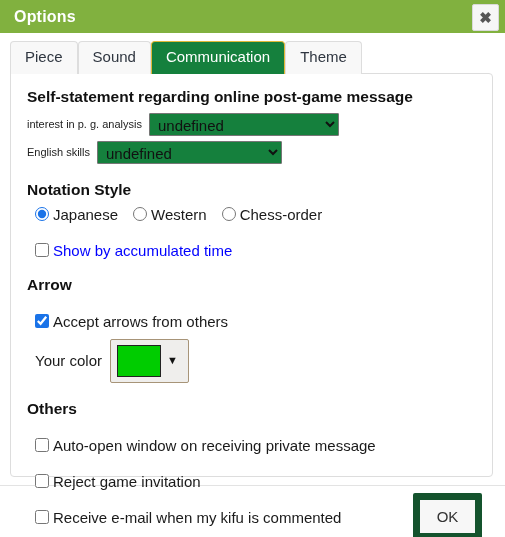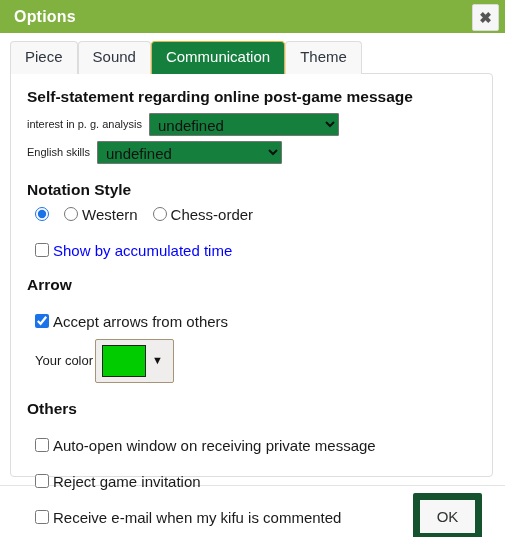--- a/index.html
+++ b/index.html
@@ -153,21 +153,21 @@
     margin: 19px 0 3px 8px;
   }
   .blue-label { color: #0000ff; }
 
   
   .color-row {
     display: flex;
     align-items: center;
     margin: 9px 0 0 8px;
   }
-  .color-label { margin-right: 2px; font-size: 13px; }
+  .color-label { margin-right: 8px; font-size: 15px; }
   .color-picker {
     display: flex;
     align-items: center;
     border: 1px solid #a79478;
     background: #efeeec;
     padding: 5px 4px 5px 6px;
     border-radius: 2px;
     cursor: pointer;
   }
   .color-swatch {
@@ -239,20 +239,21 @@
     <select class="sel-english">
       <option>undefined</option>
     </select>
   </div>
 
   <h3 class="section spaced">Notation Style</h3>
 
   <div class="choice-row">
     <span class="choice">
       <input type="radio" name="notation" checked="" style="">
+      <label>Japanese</label>
     </span>
     <span class="choice">
       <input type="radio" name="notation" style="">
       <label>Western</label>
     </span>
     <span class="choice">
       <input type="radio" name="notation" style="">
       <label>Chess-order</label>
     </span>
   </div>

